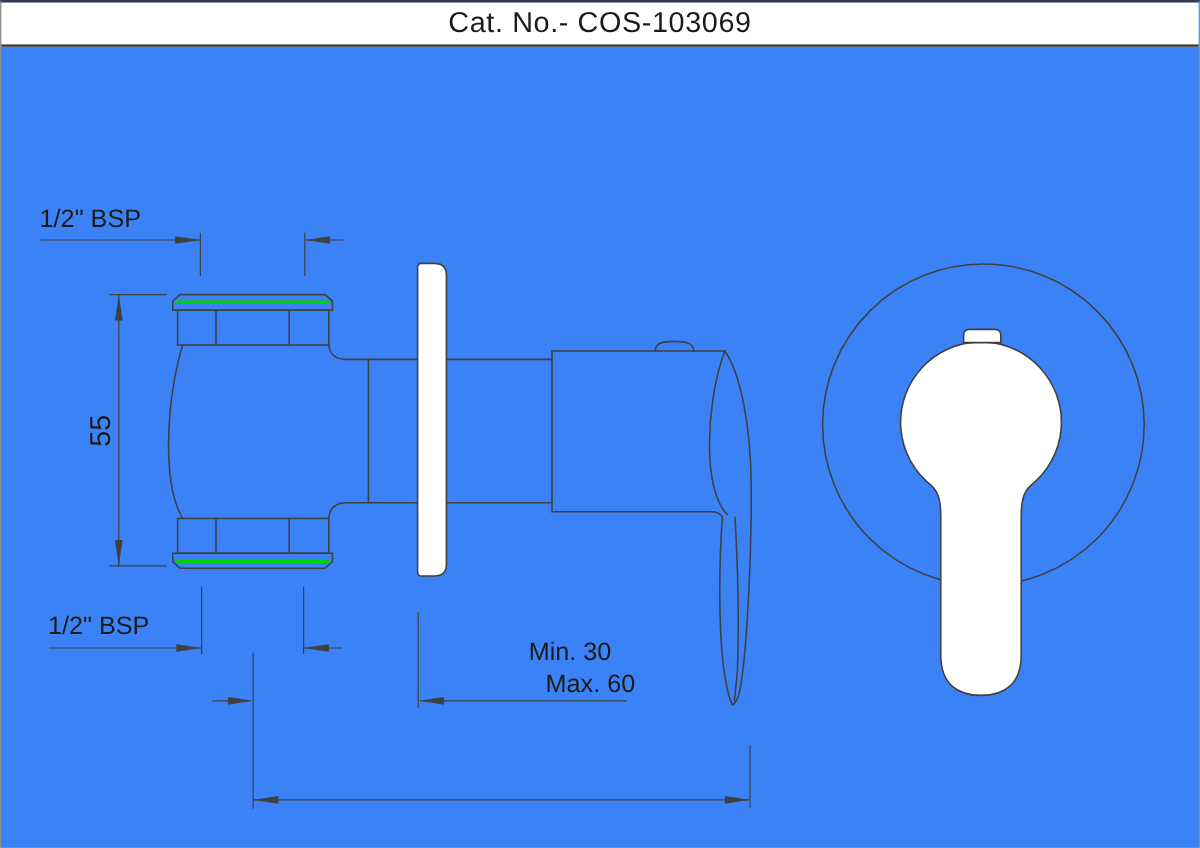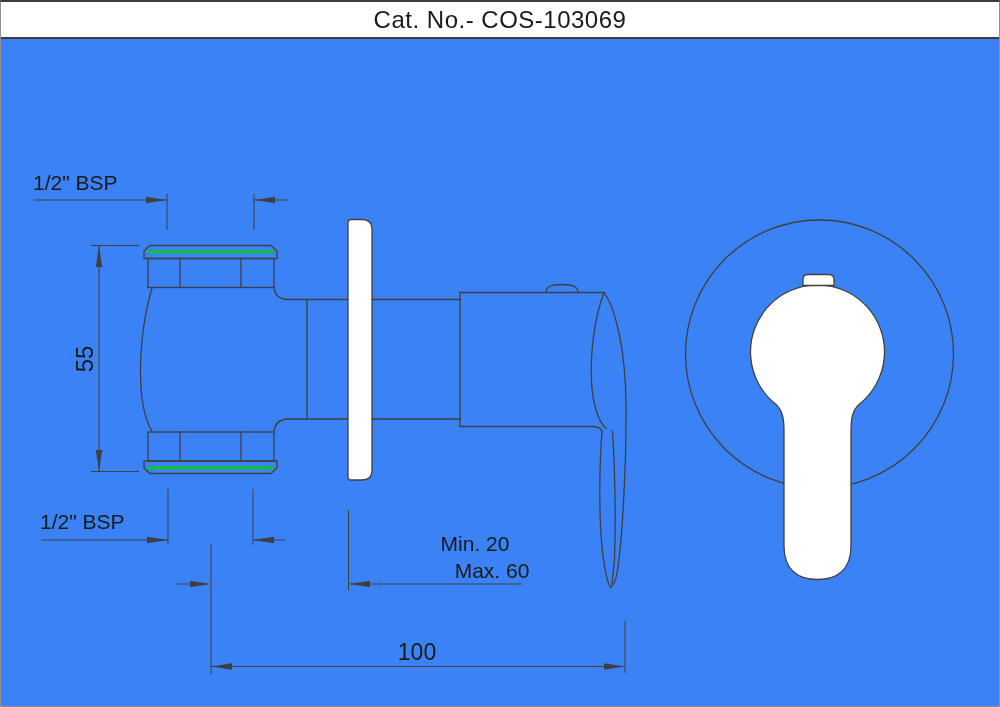--- a/index.html
+++ b/index.html
@@ -146,19 +146,18 @@
       </g>
     </g>
   </svg>
 
   <div class="lbl" style="left:32px;top:168px;">1/2" BSP</div>
 
   <div class="lbl rot" style="left:44px;top:344px;width:80px;height:26px;">55</div>
 
   <div class="lbl" style="left:39px;top:507px;">1/2" BSP</div>
 
-  <div class="lbl center" style="left:399px;top:529px;width:150px;">Min. 20</div>
+  <div class="lbl center" style="left:399px;top:529px;width:150px;">Min. 30</div>
 
   <div class="lbl center" style="left:416px;top:556px;width:150px;">Max. 60</div>
 
-  <div class="lbl center" style="left:341px;top:637px;font-size:23px;width:150px;">100</div>
 
 </div>
 
 </body></html>

